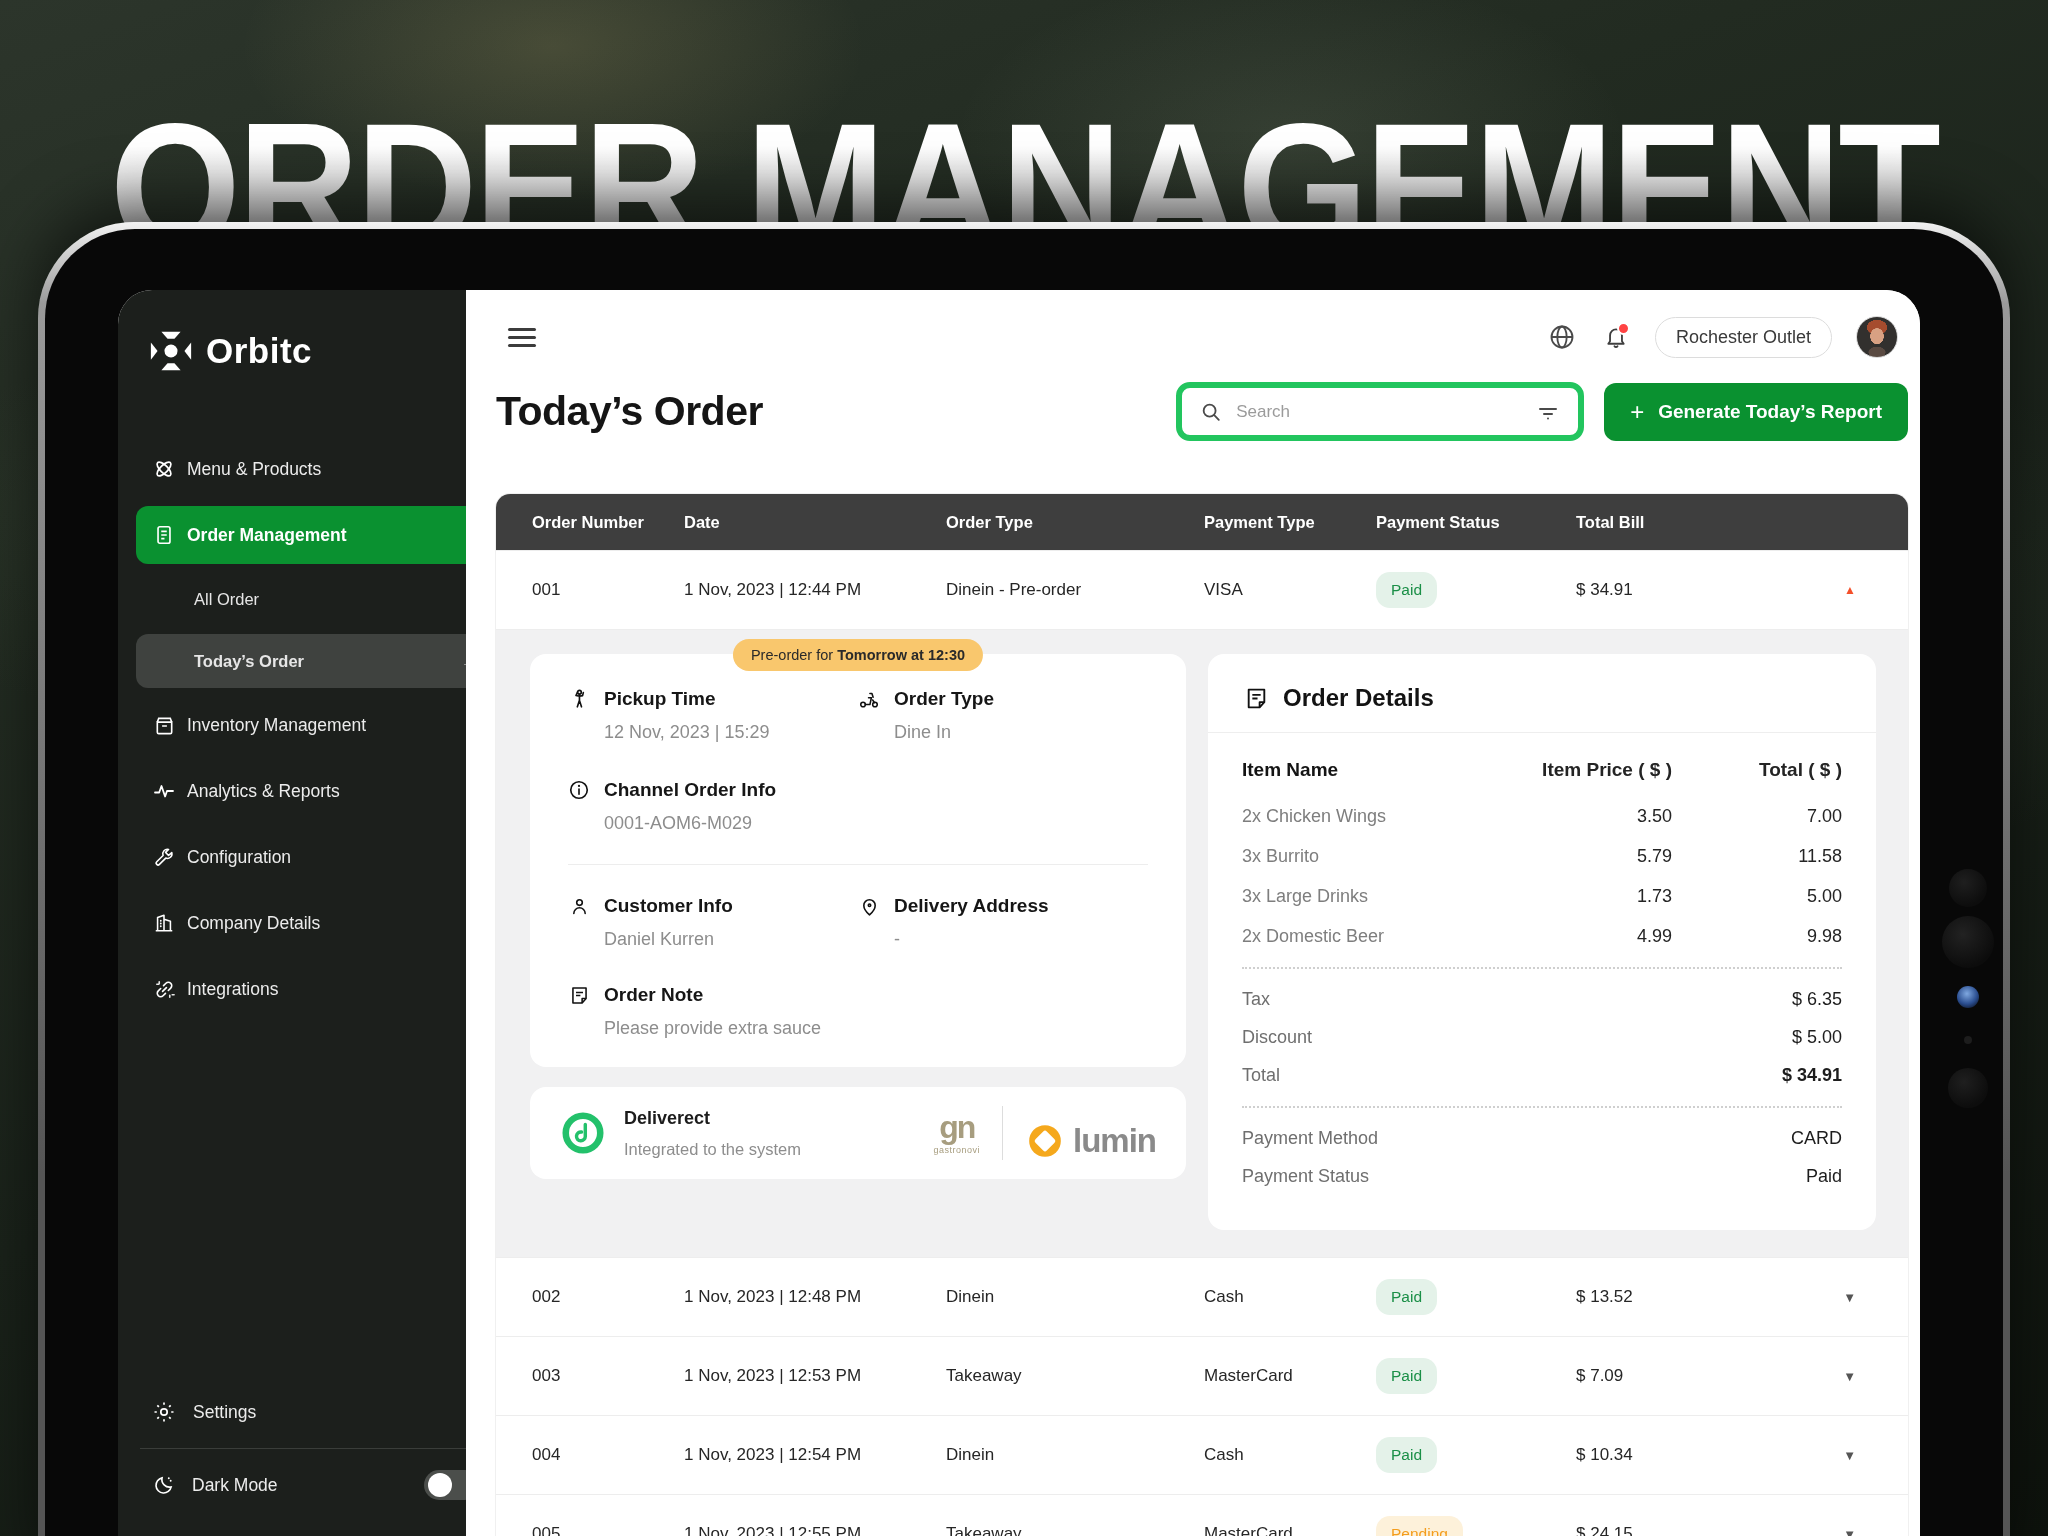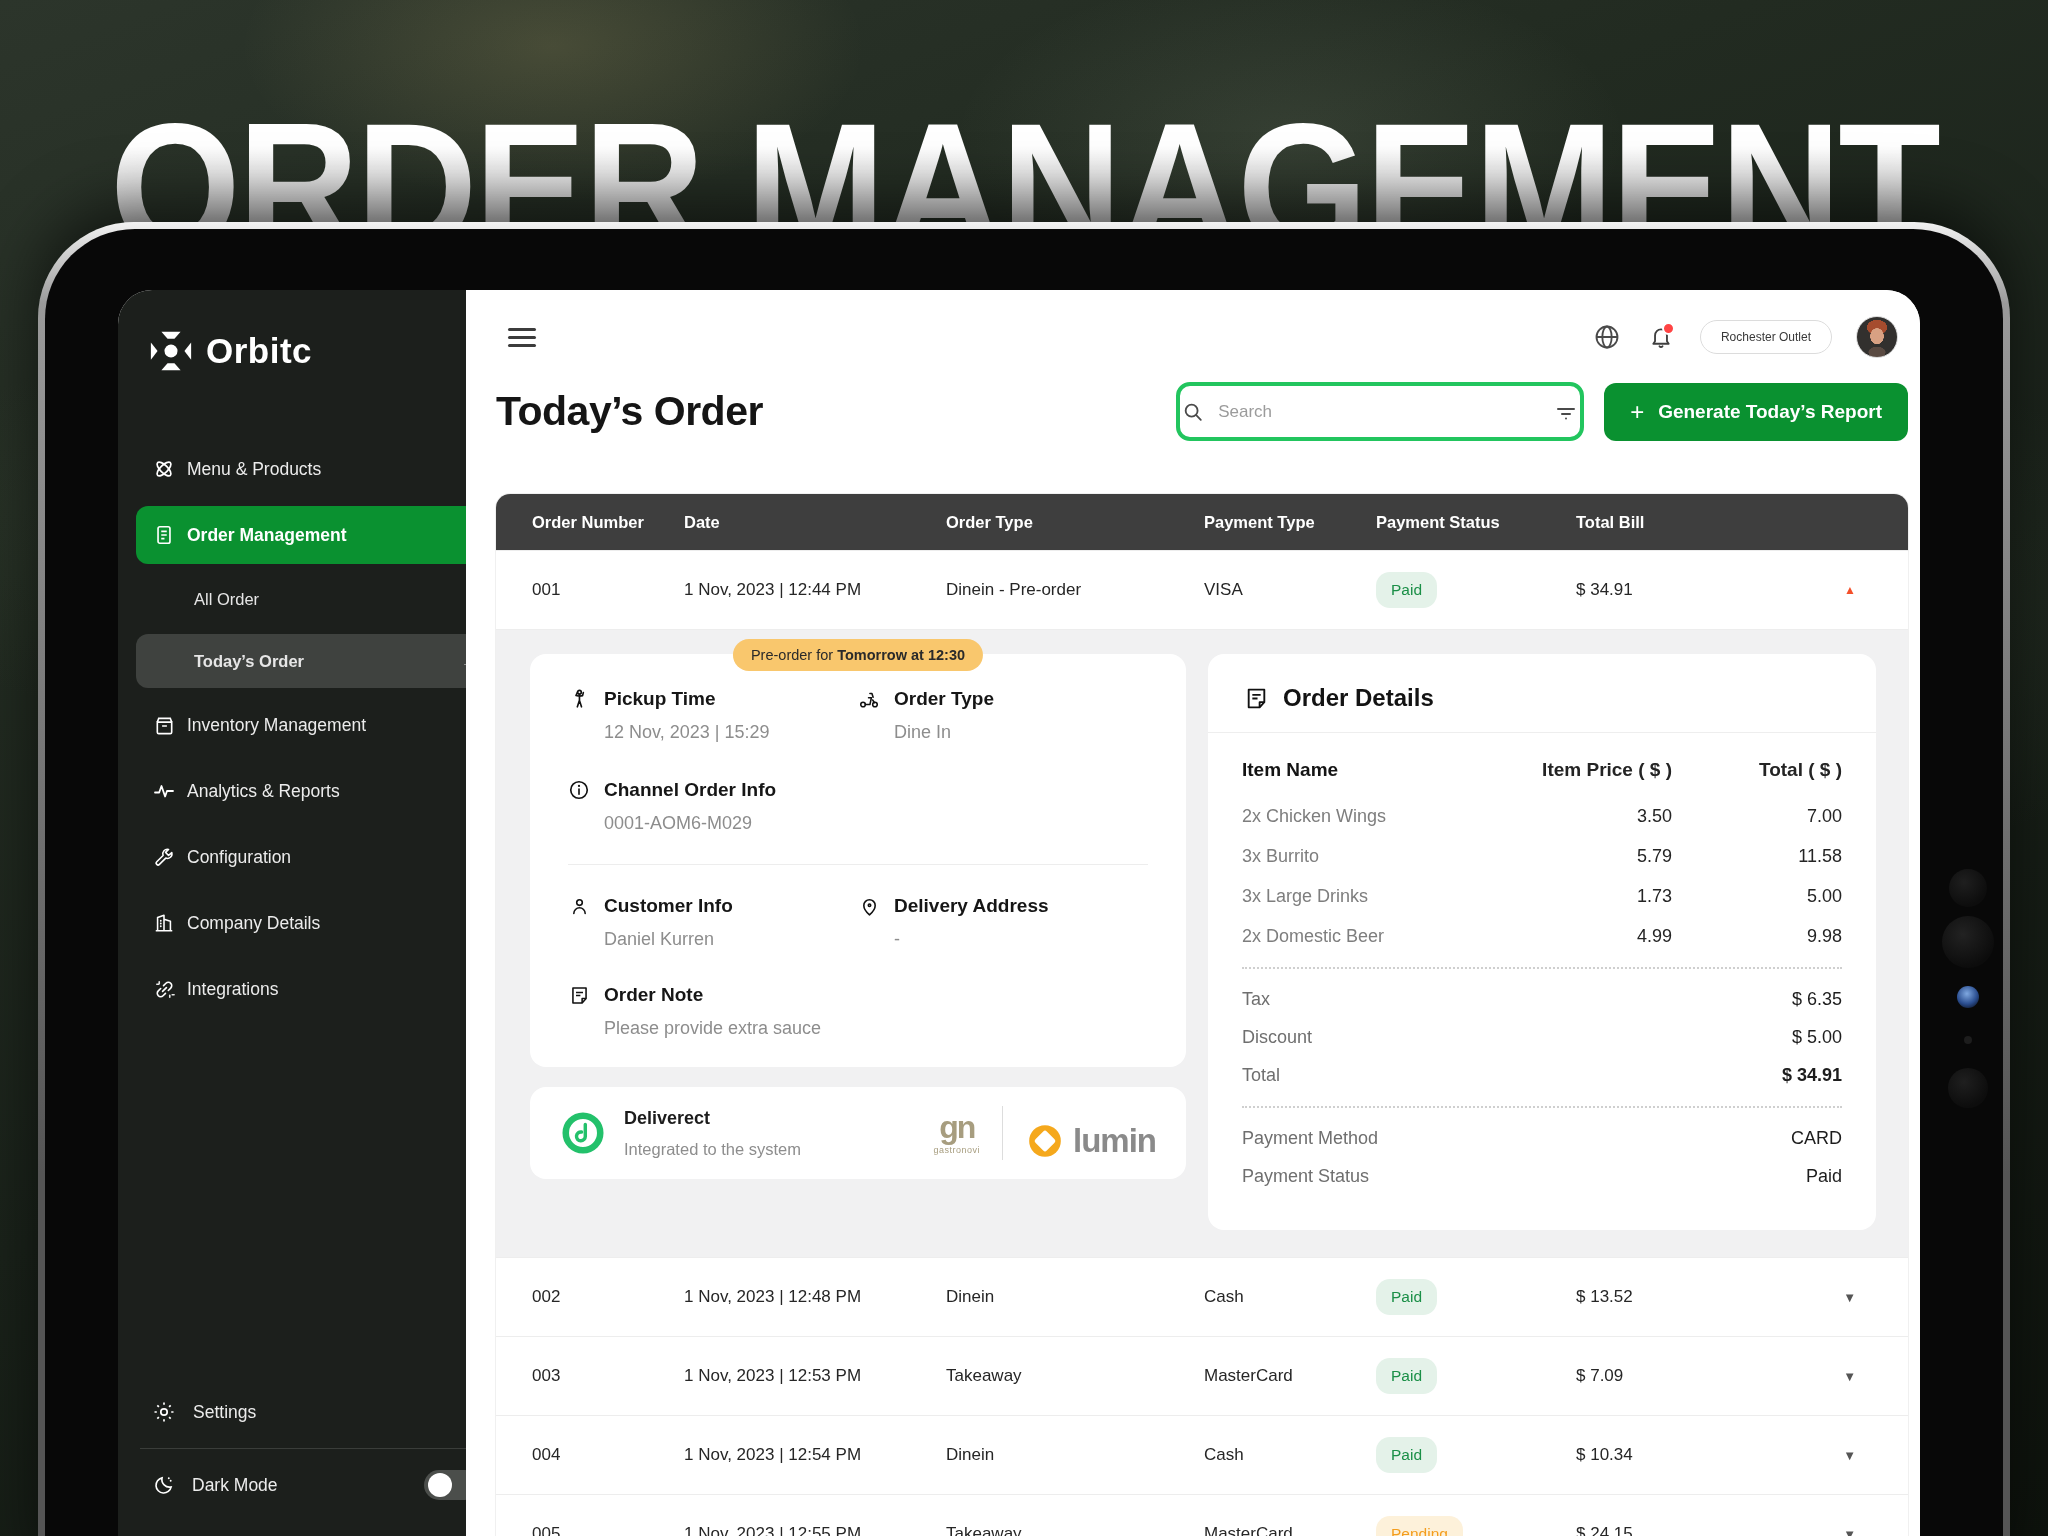--- a/index.html
+++ b/index.html
@@ -51,32 +51,32 @@
   .toggle .knob{position:absolute;left:4px;top:3px;width:24px;height:24px;border-radius:50%;background:#fff;}
 
   
   .main{position:absolute;left:348px;top:0;right:0;bottom:0;background:#fff;}
   .topbar{position:absolute;left:42px;right:22px;top:26px;display:flex;align-items:center;}
   .hamburger{width:28px;cursor:pointer}
   .hamburger div{height:3px;background:#3c3c3c;border-radius:2px;margin:5px 0;}
   .top-right{margin-left:auto;display:flex;align-items:center;gap:24px;}
   .iconbtn{width:30px;height:30px;position:relative;display:flex;align-items:center;justify-content:center;cursor:pointer;color:#4a4a4a;}
   .bell-dot{position:absolute;right:1px;top:0;width:9px;height:9px;border-radius:50%;background:#ff4444;border:2px solid #fff;}
-  .outlet-pill{border:1px solid #dcdcdc;border-radius:999px;padding:9px 20px;font-size:12px;color:#3a3a3a;cursor:pointer;}
+  .outlet-pill{border:1px solid #dcdcdc;border-radius:999px;padding:9px 20px;font-size:18px;color:#3a3a3a;cursor:pointer;}
   .avatar{width:40px;height:40px;border-radius:50%;cursor:pointer;border:1px solid #d9d9d9;
     background:
       radial-gradient(14px 9px at 50% 88%, #5a4a42 0 60%, transparent 62%),
       radial-gradient(11px 13px at 50% 48%, #d8a183 0 60%, transparent 63%),
       radial-gradient(16px 12px at 50% 26%, #a64c2e 0 62%, transparent 64%),
       radial-gradient(circle at 50% 50%, #32302e 0 100%);}
   .title-row{position:absolute;left:30px;right:12px;top:92px;display:flex;align-items:center;}
   .page-title{font-size:41px;font-weight:700;color:#151515;letter-spacing:-.5px;}
   .controls{margin-left:auto;display:flex;gap:20px;align-items:center;}
-  .searchbox{width:408px;height:59px;border:4px solid #22c55e;border-radius:14px;display:flex;align-items:center;
-    padding:0 2px;gap:12px;box-sizing:border-box;background:#fff;}
+  .searchbox{width:408px;height:59px;border:6px solid #22c55e;border-radius:14px;display:flex;align-items:center;
+    padding:0 18px;gap:12px;box-sizing:border-box;background:#fff;}
   .searchbox input{border:0;outline:0;flex:1;font-size:17px;color:#333;font-family:inherit;background:transparent;}
   .searchbox input::placeholder{color:#9b9b9b;}
   .gen-btn{height:58px;padding:0 26px;background:#0a9130;color:#fff;border:0;border-radius:12px;
     font-size:19px;font-weight:700;display:flex;align-items:center;gap:14px;cursor:pointer;font-family:inherit;}
   .gen-btn .plus{font-size:24px;font-weight:400;}
 
   
   .table{position:absolute;left:30px;right:12px;top:204px;border-radius:14px;overflow:hidden;
     box-shadow:0 0 0 1px #f0f0f0;}
   .tgrid{display:grid;grid-template-columns:152px 262px 258px 172px 200px 240px 1fr;align-items:center;padding-left:36px;}

